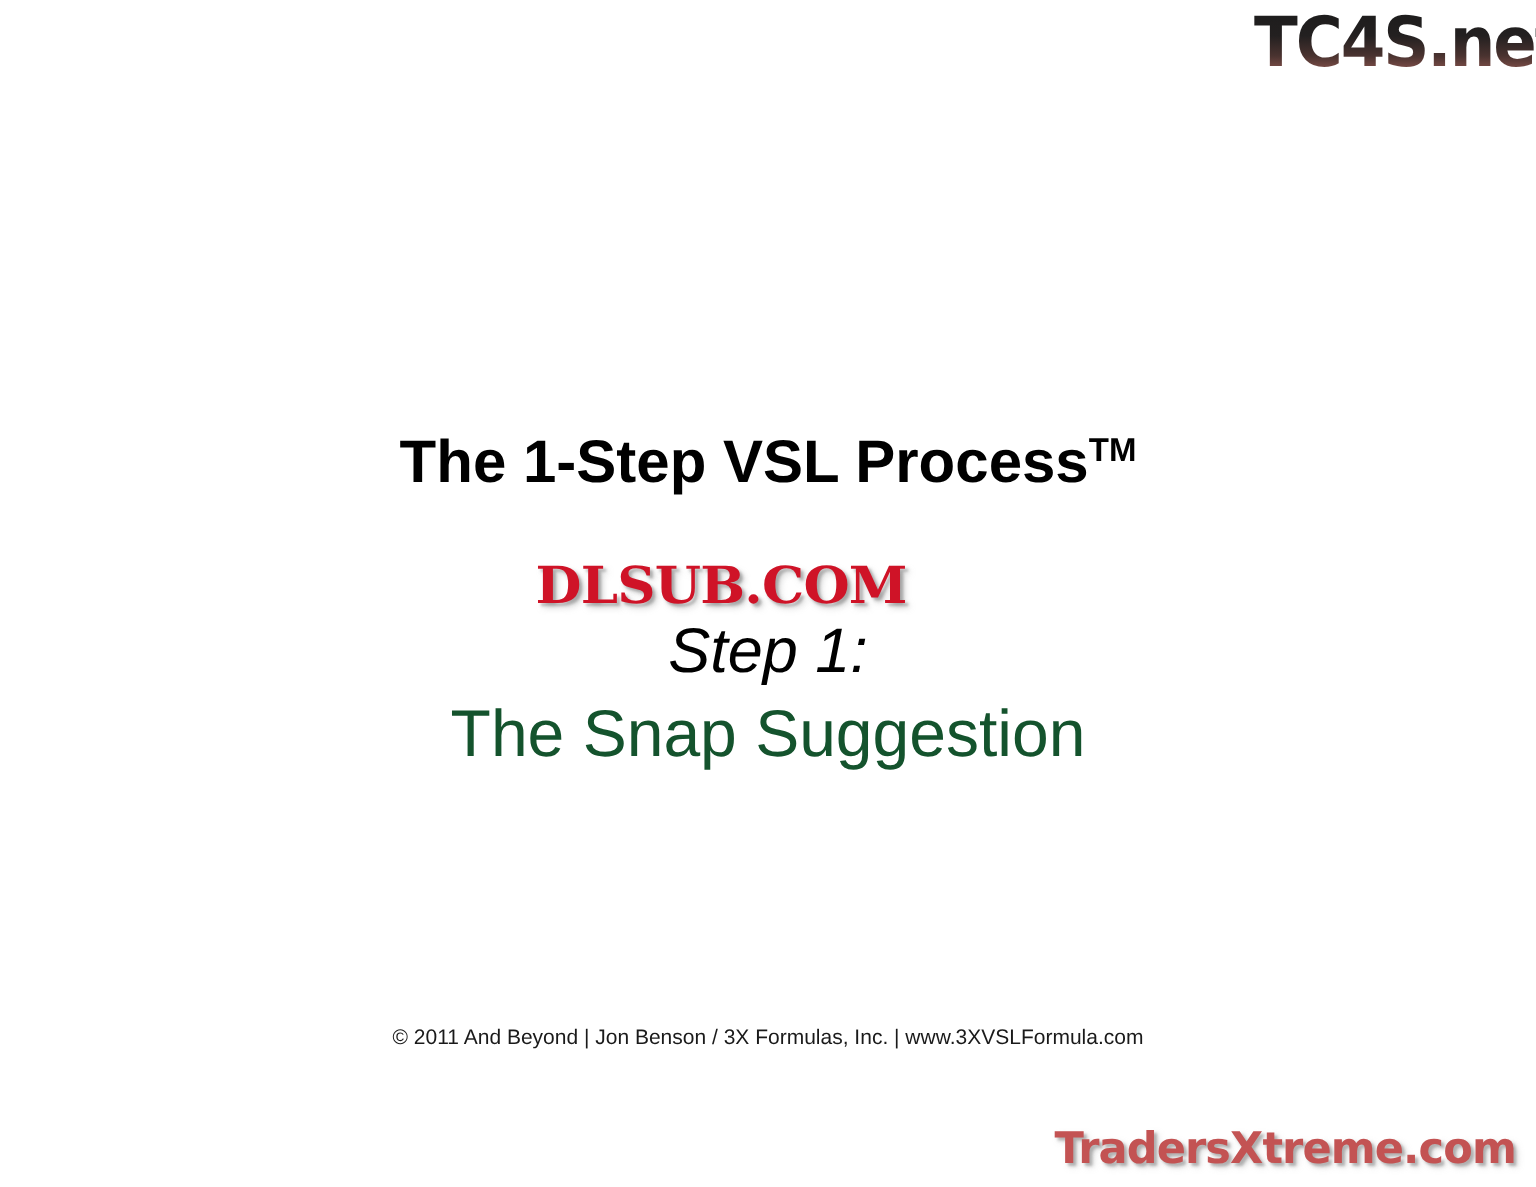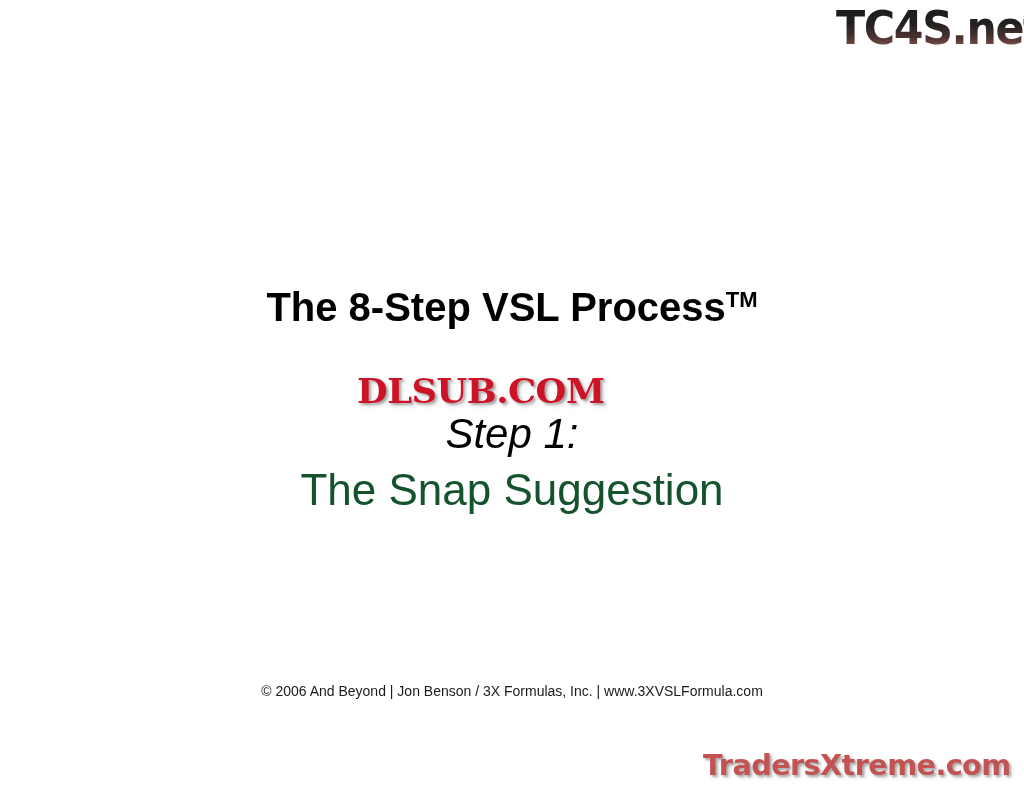--- a/index.html
+++ b/index.html
@@ -150,26 +150,26 @@
   }
 </style>
 </head>
 <body>
 
 <div id="slide">
 
   <div class="brand-logo-tc4s">TC4S.net</div>
 
   <div class="slide-title">
-    <span>The 8-Step VSL Process</span><span class="tm-mark">TM</span>
+    <span>The 1-Step VSL Process</span><span class="tm-mark">TM</span>
   </div>
 
   <div class="watermark-dlsub">DLSUB.COM</div>
 
   <div class="subtitle-step">Step 1:</div>
 
   <div class="subtitle-main">The Snap Suggestion</div>
 
-  <div class="footer-copyright">© 2006 And Beyond  |  Jon Benson / 3X Formulas, Inc.  |  www.3XVSLFormula.com</div>
+  <div class="footer-copyright">© 2011 And Beyond  |  Jon Benson / 3X Formulas, Inc.  |  www.3XVSLFormula.com</div>
 
   <div class="watermark-tradersxtreme">TradersXtreme.com</div>
 
 </div>
 
 </body></html>

